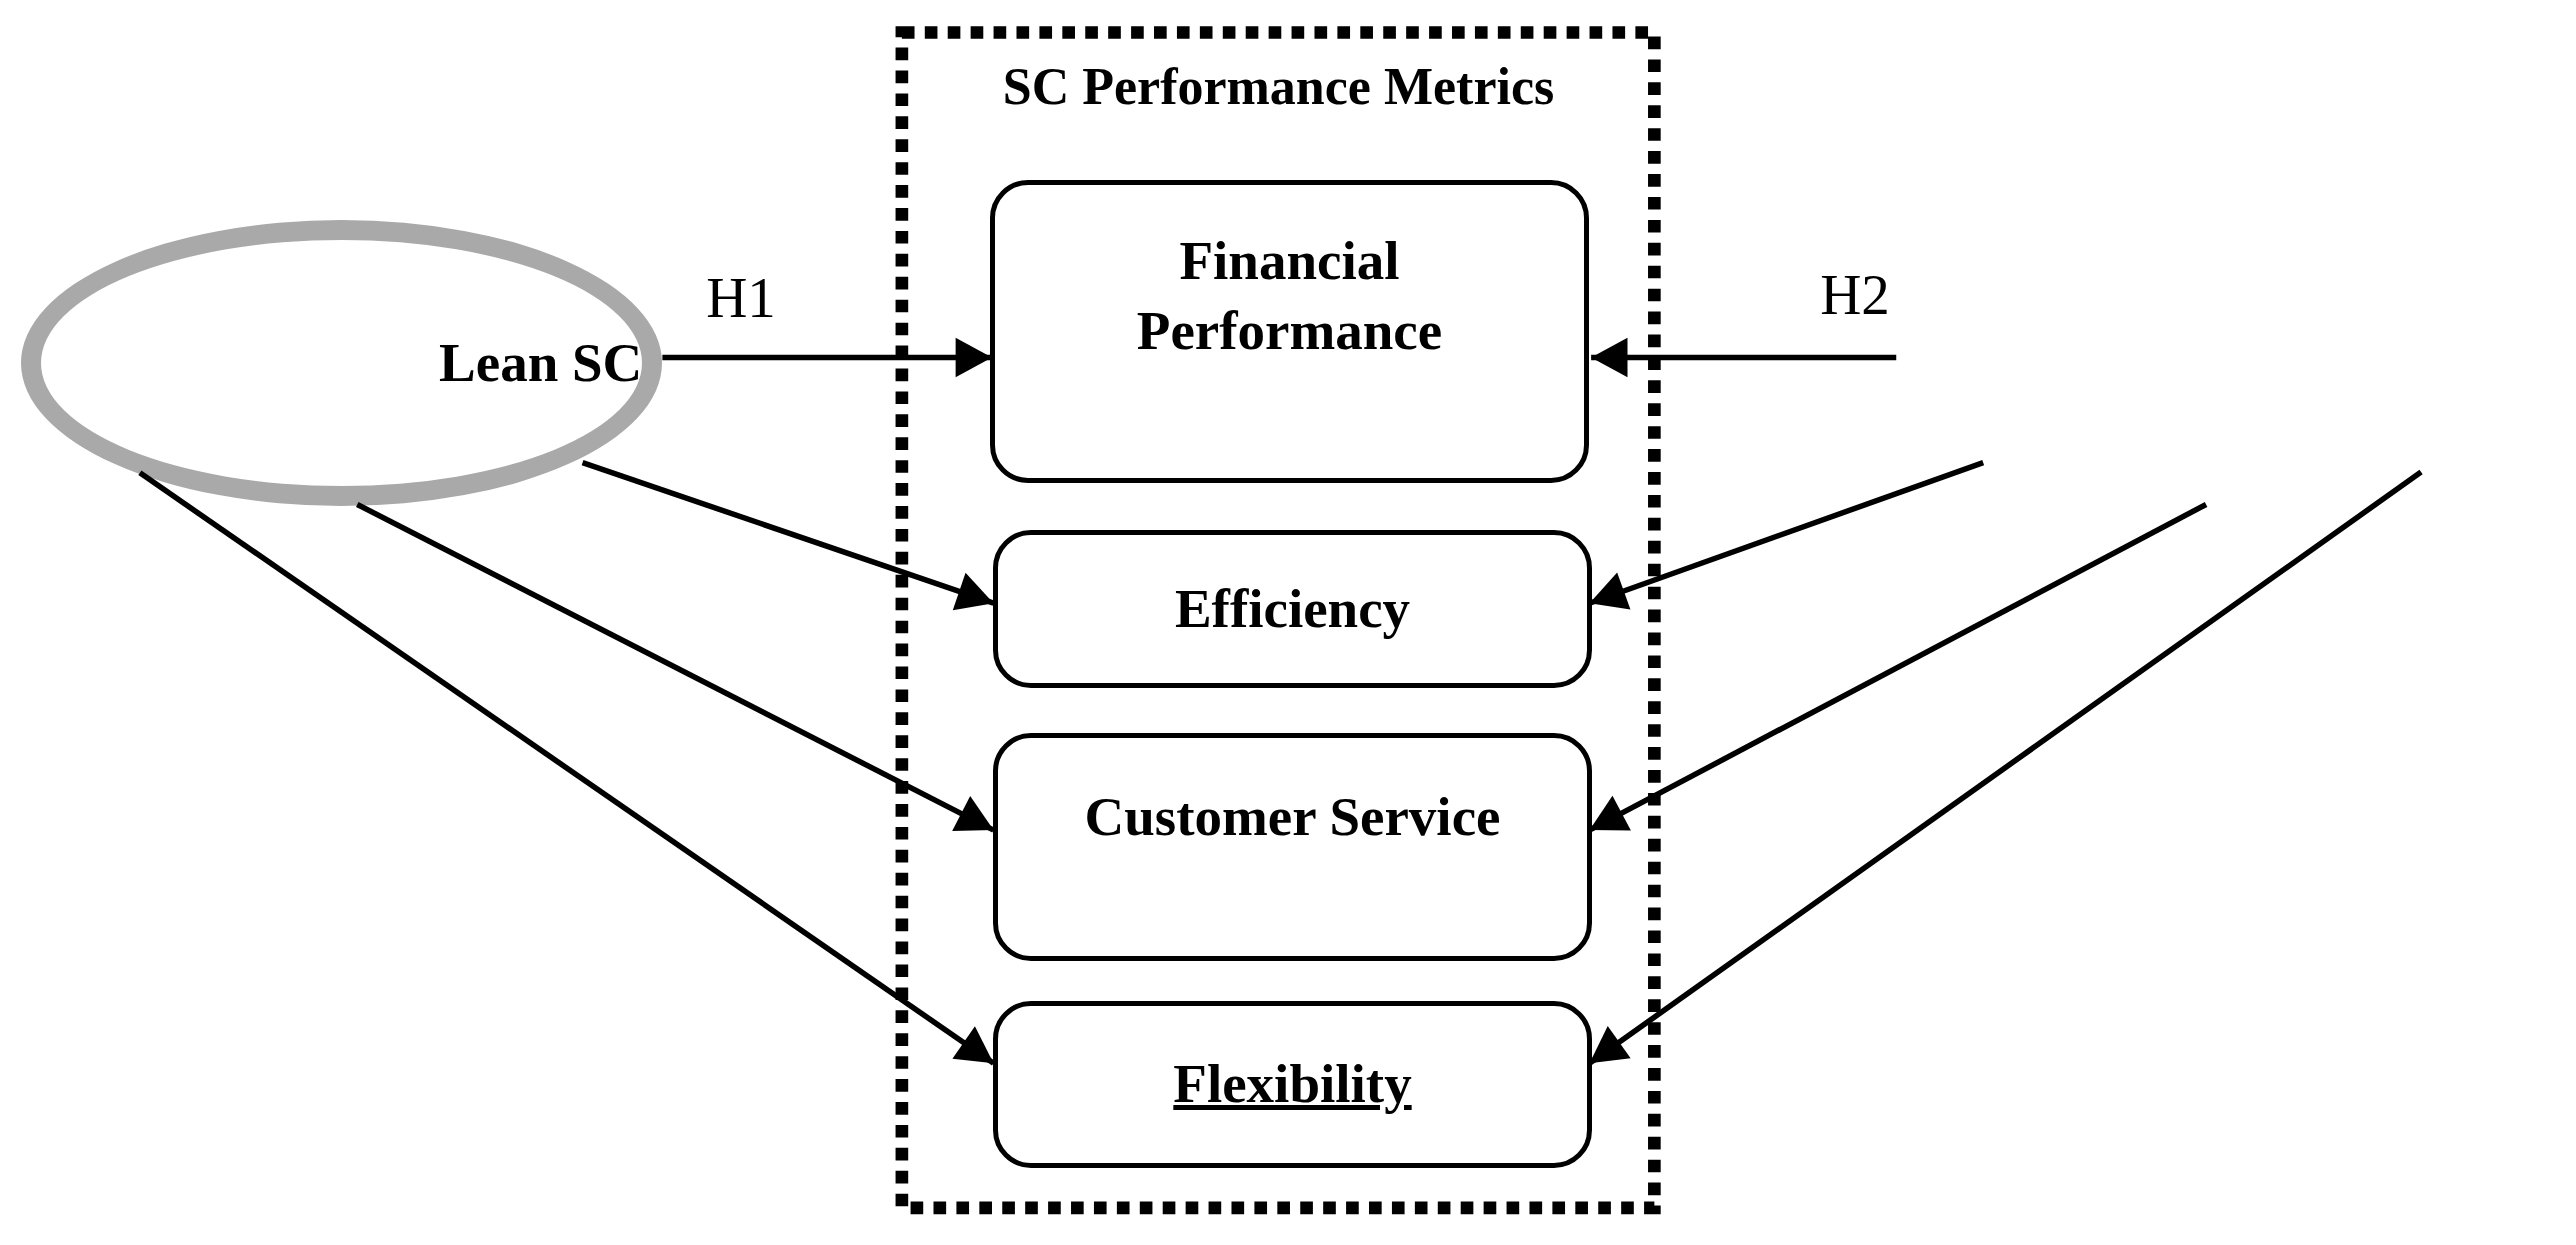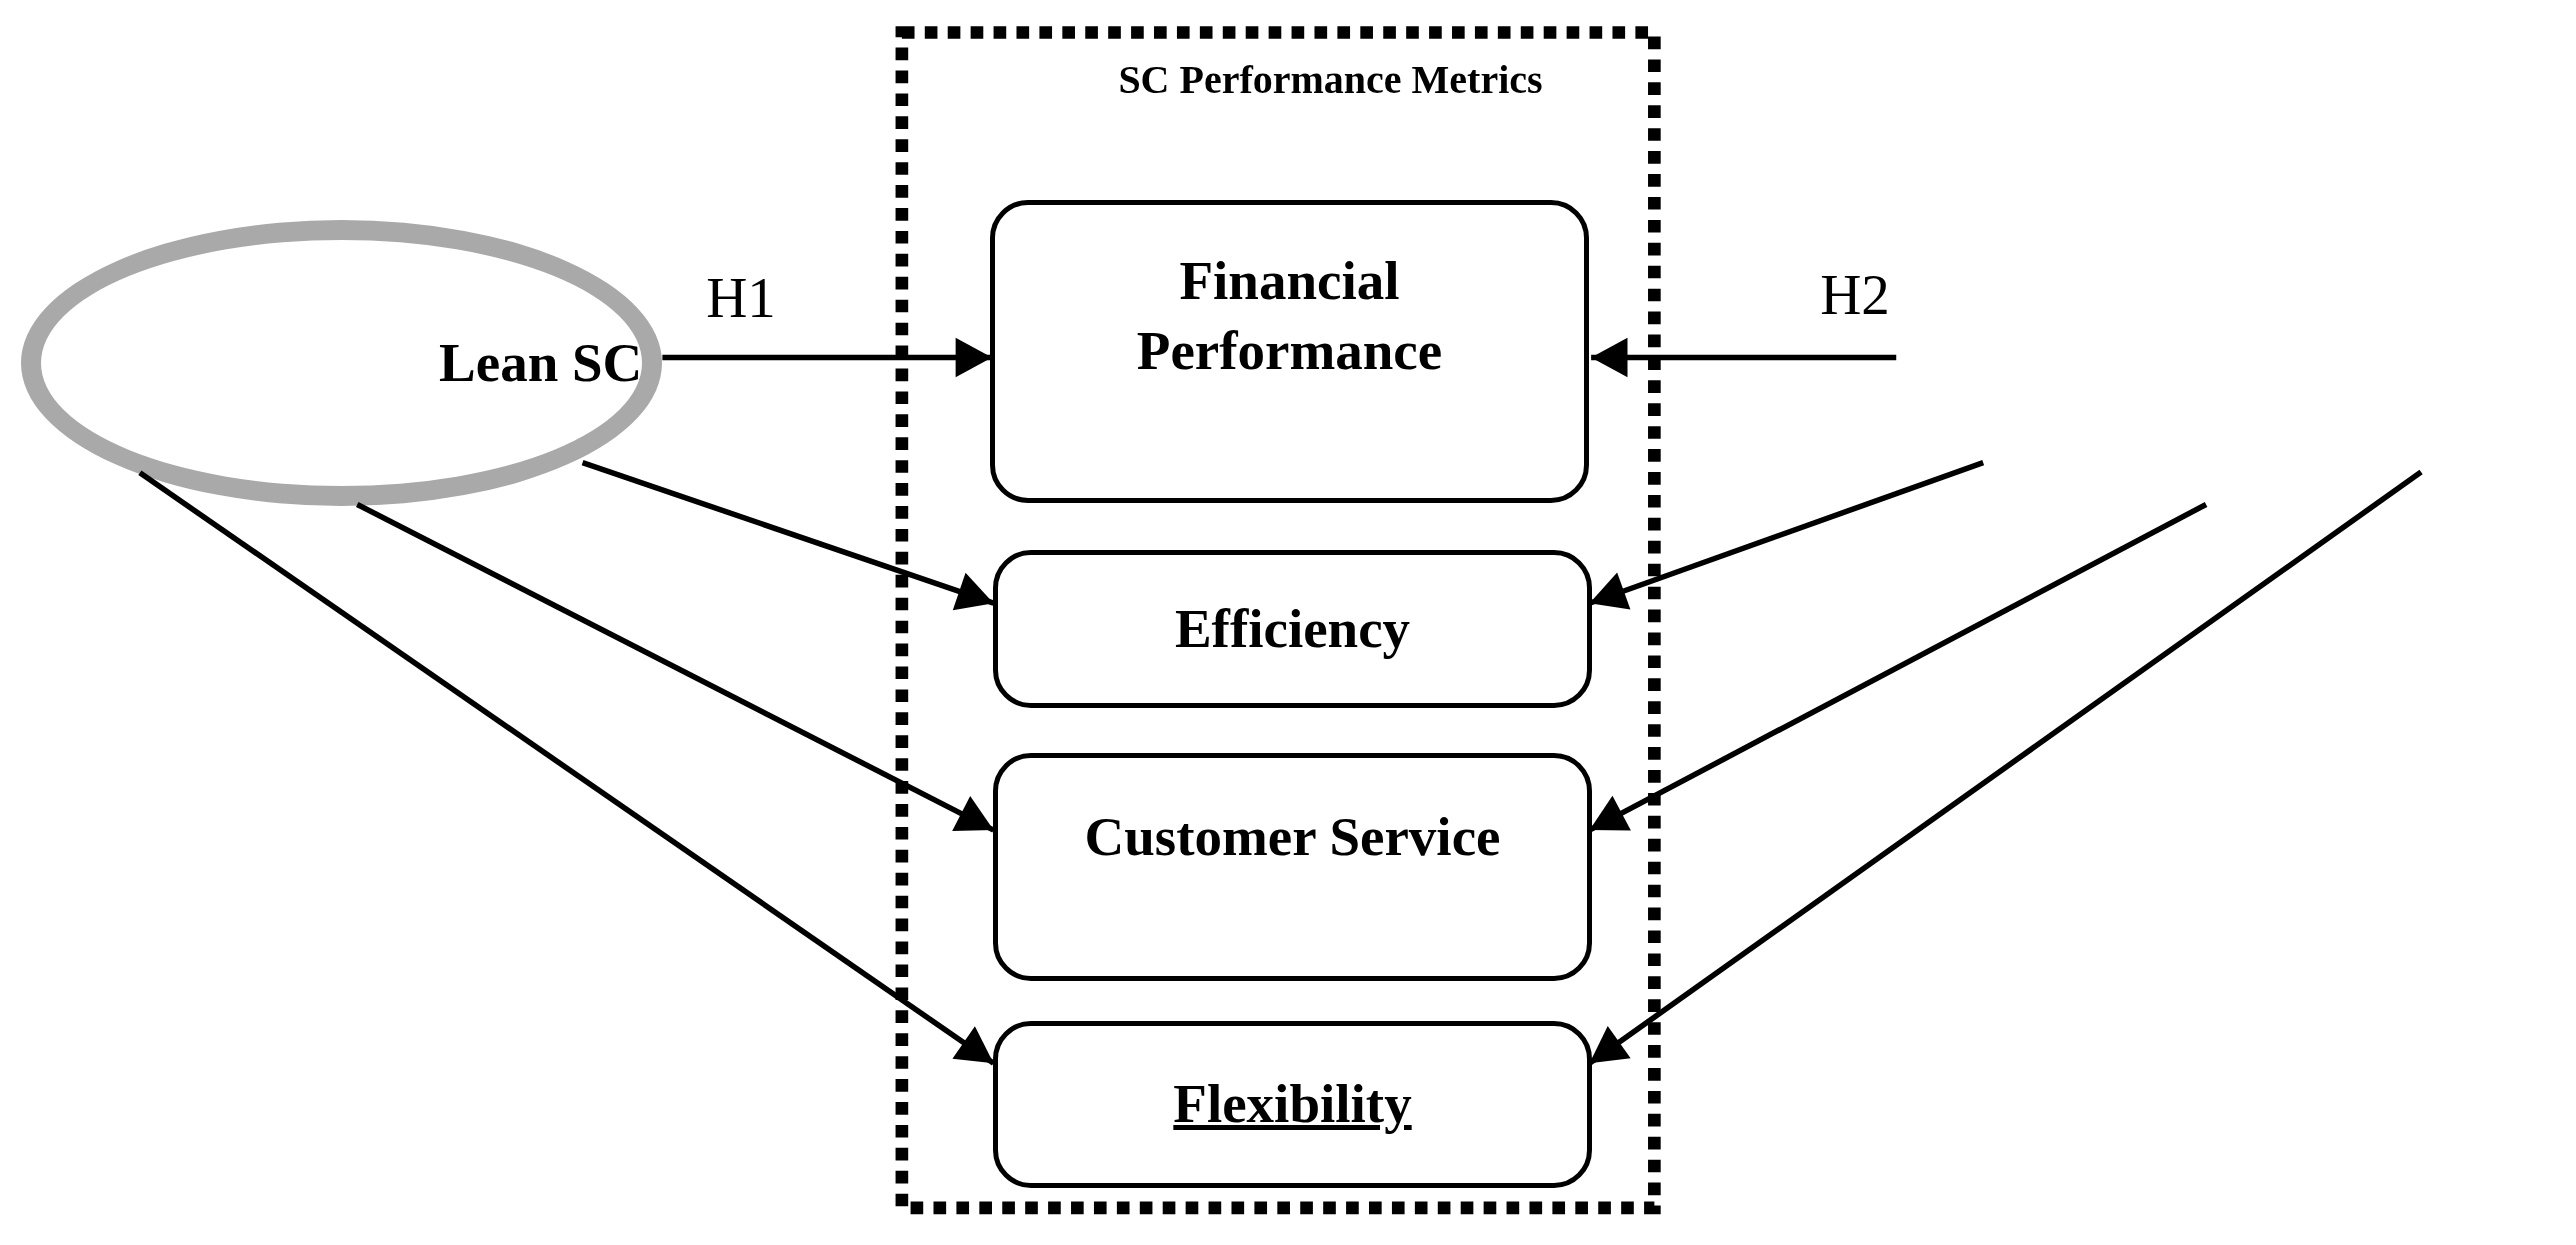--- a/index.html
+++ b/index.html
@@ -60,45 +60,44 @@
     position: absolute;
     box-sizing: border-box;
     border: 5.5px solid var(--metric-border, #000000);
     border-radius: 38px;
     background: #ffffff;
     display: flex;
     align-items: center;
     justify-content: center;
     z-index: 3;
     text-align: center;
-    margin-top: 20px;
   }
   .metric .metric-label {
     font-weight: bold;
     font-size: 55px;
     line-height: 1.28;
     display: inline-block;
   }
   .metric.financial {
     padding-bottom: 71px;
   }
   .metric.financial .metric-label {
     max-width: 443px;
   }
   .metric.customer {
     padding-bottom: 60px;
   }
   .group-title {
     position: absolute;
-    left: 948px;
+    left: 896px;
     top: 57px;
     width: 765px;
     text-align: center;
     font-weight: bold;
-    font-size: 40px;
+    font-size: 52px;
     line-height: 1.15;
     z-index: 4;
   }
   .hypothesis-label {
     position: absolute;
     width: 158px;
     text-align: center;
     font-weight: normal;
     font-size: 57px;
     line-height: 1.15;

